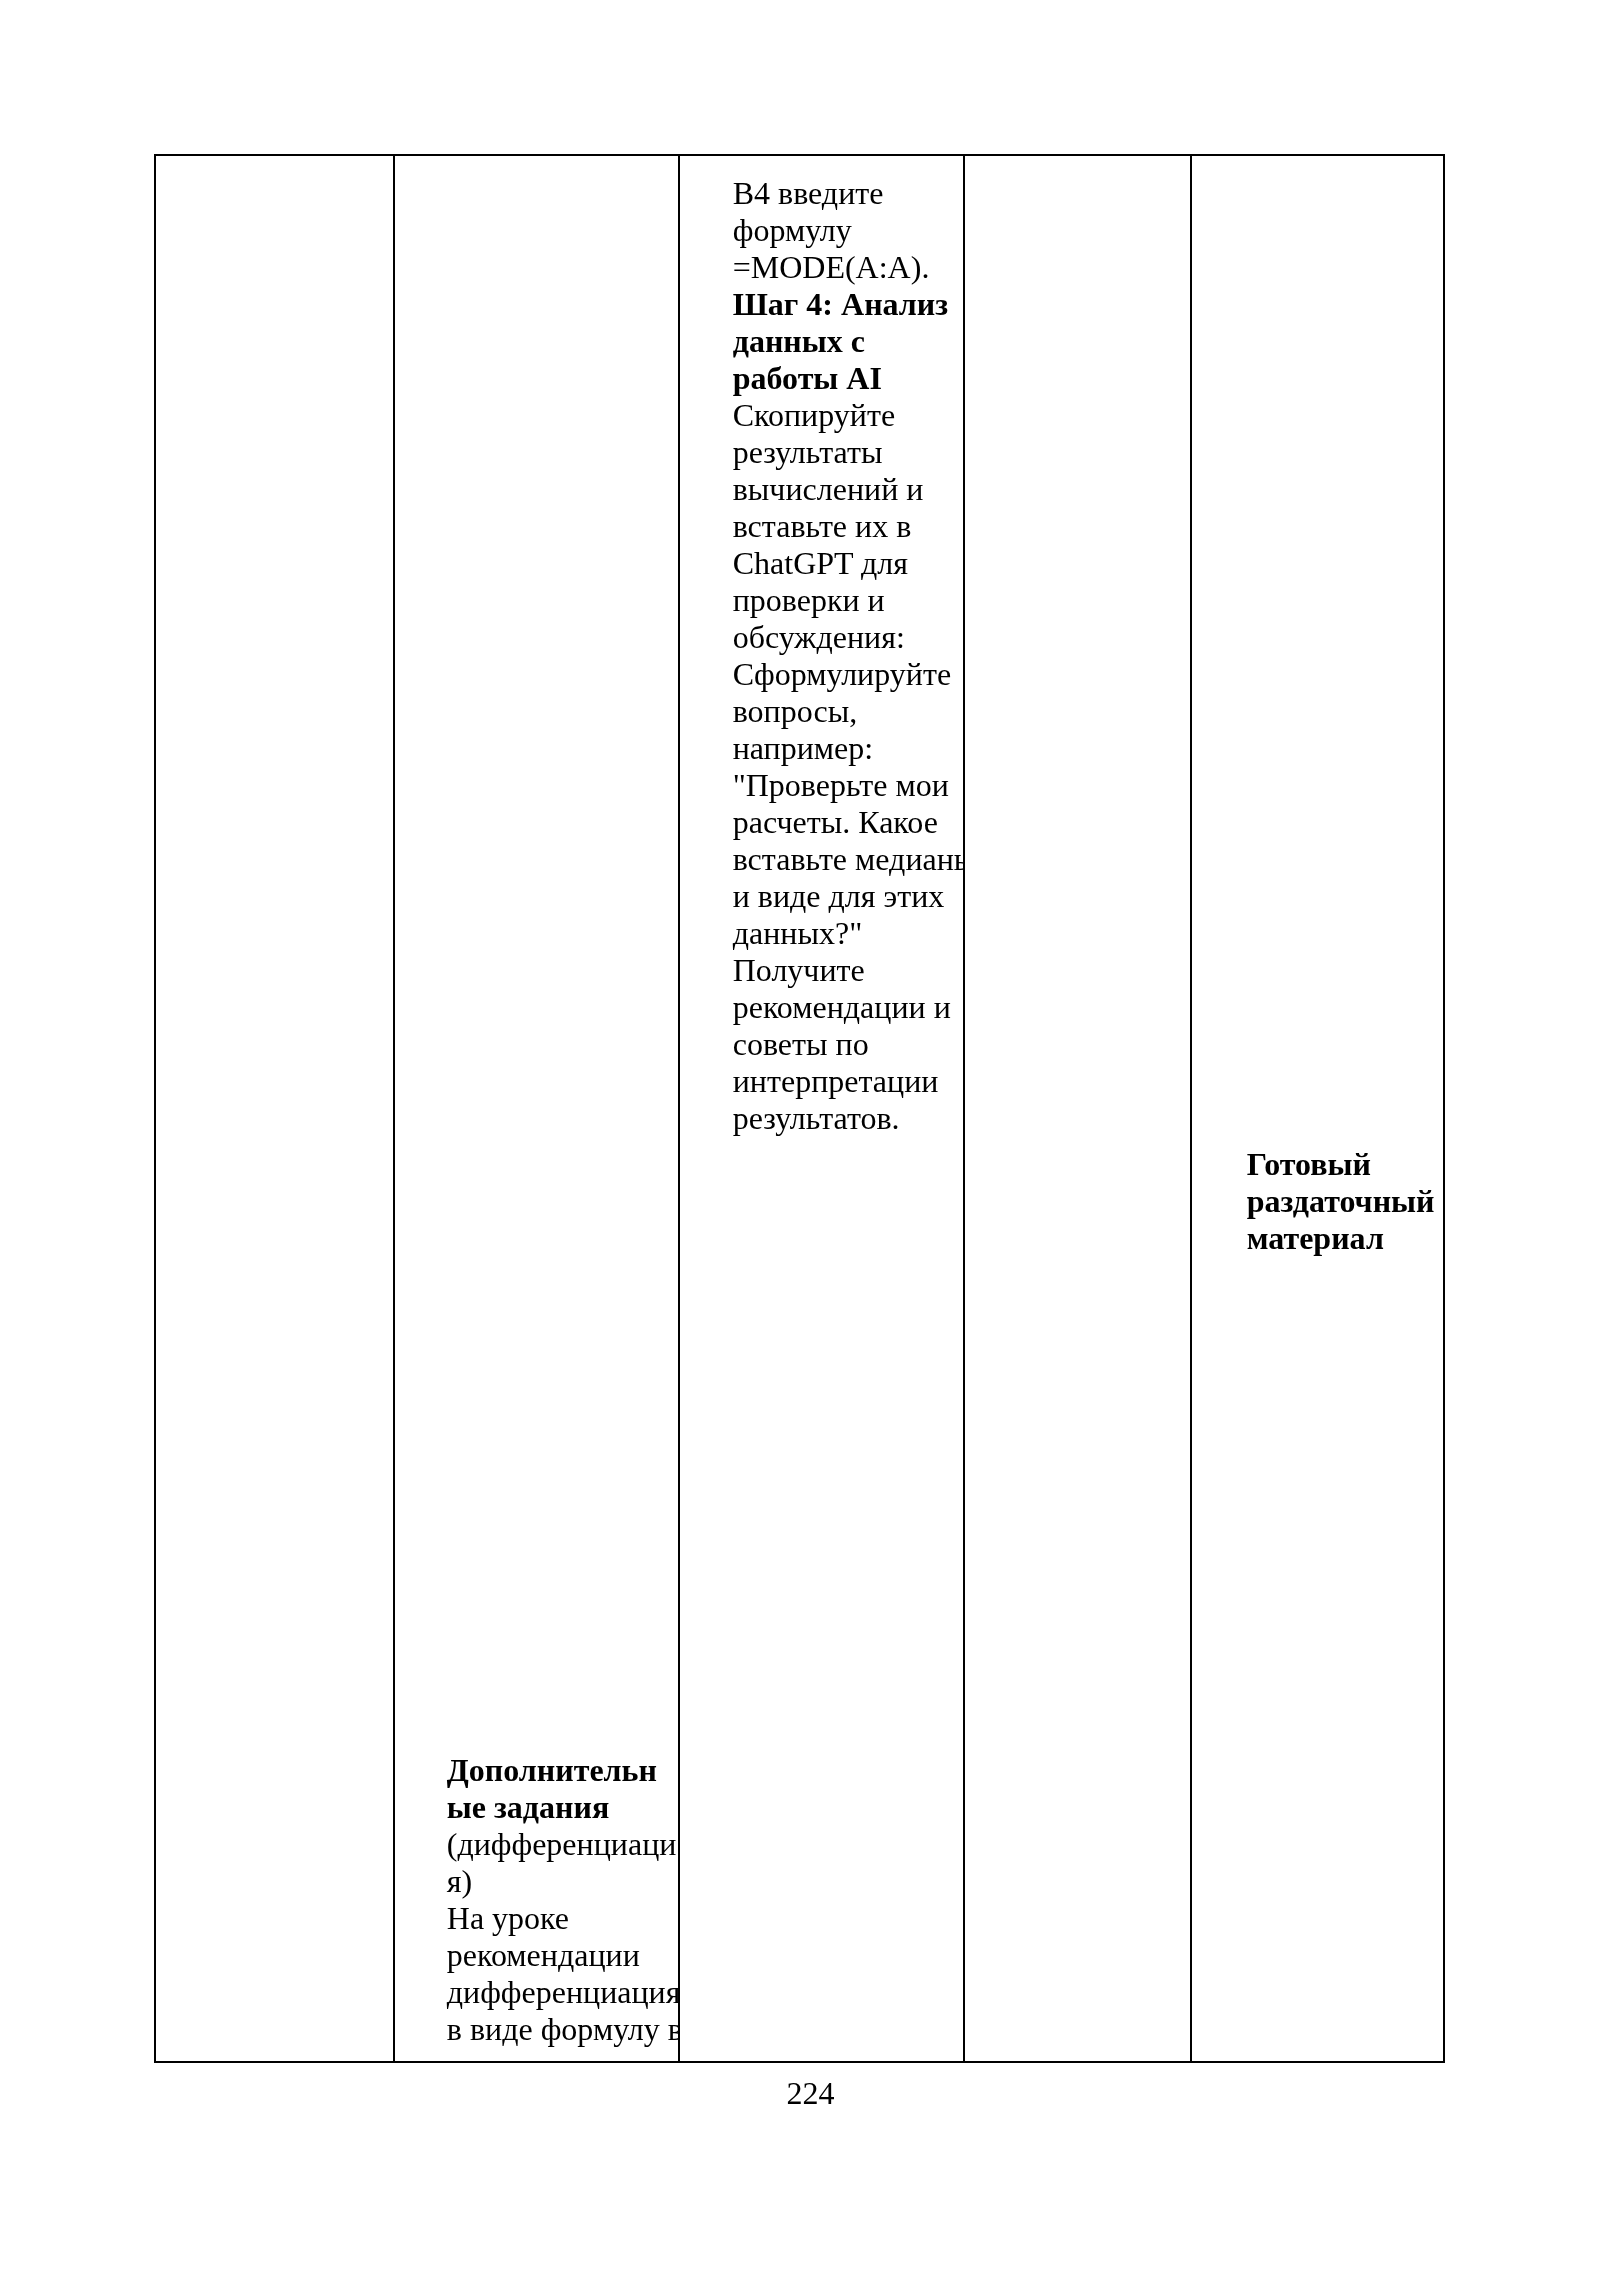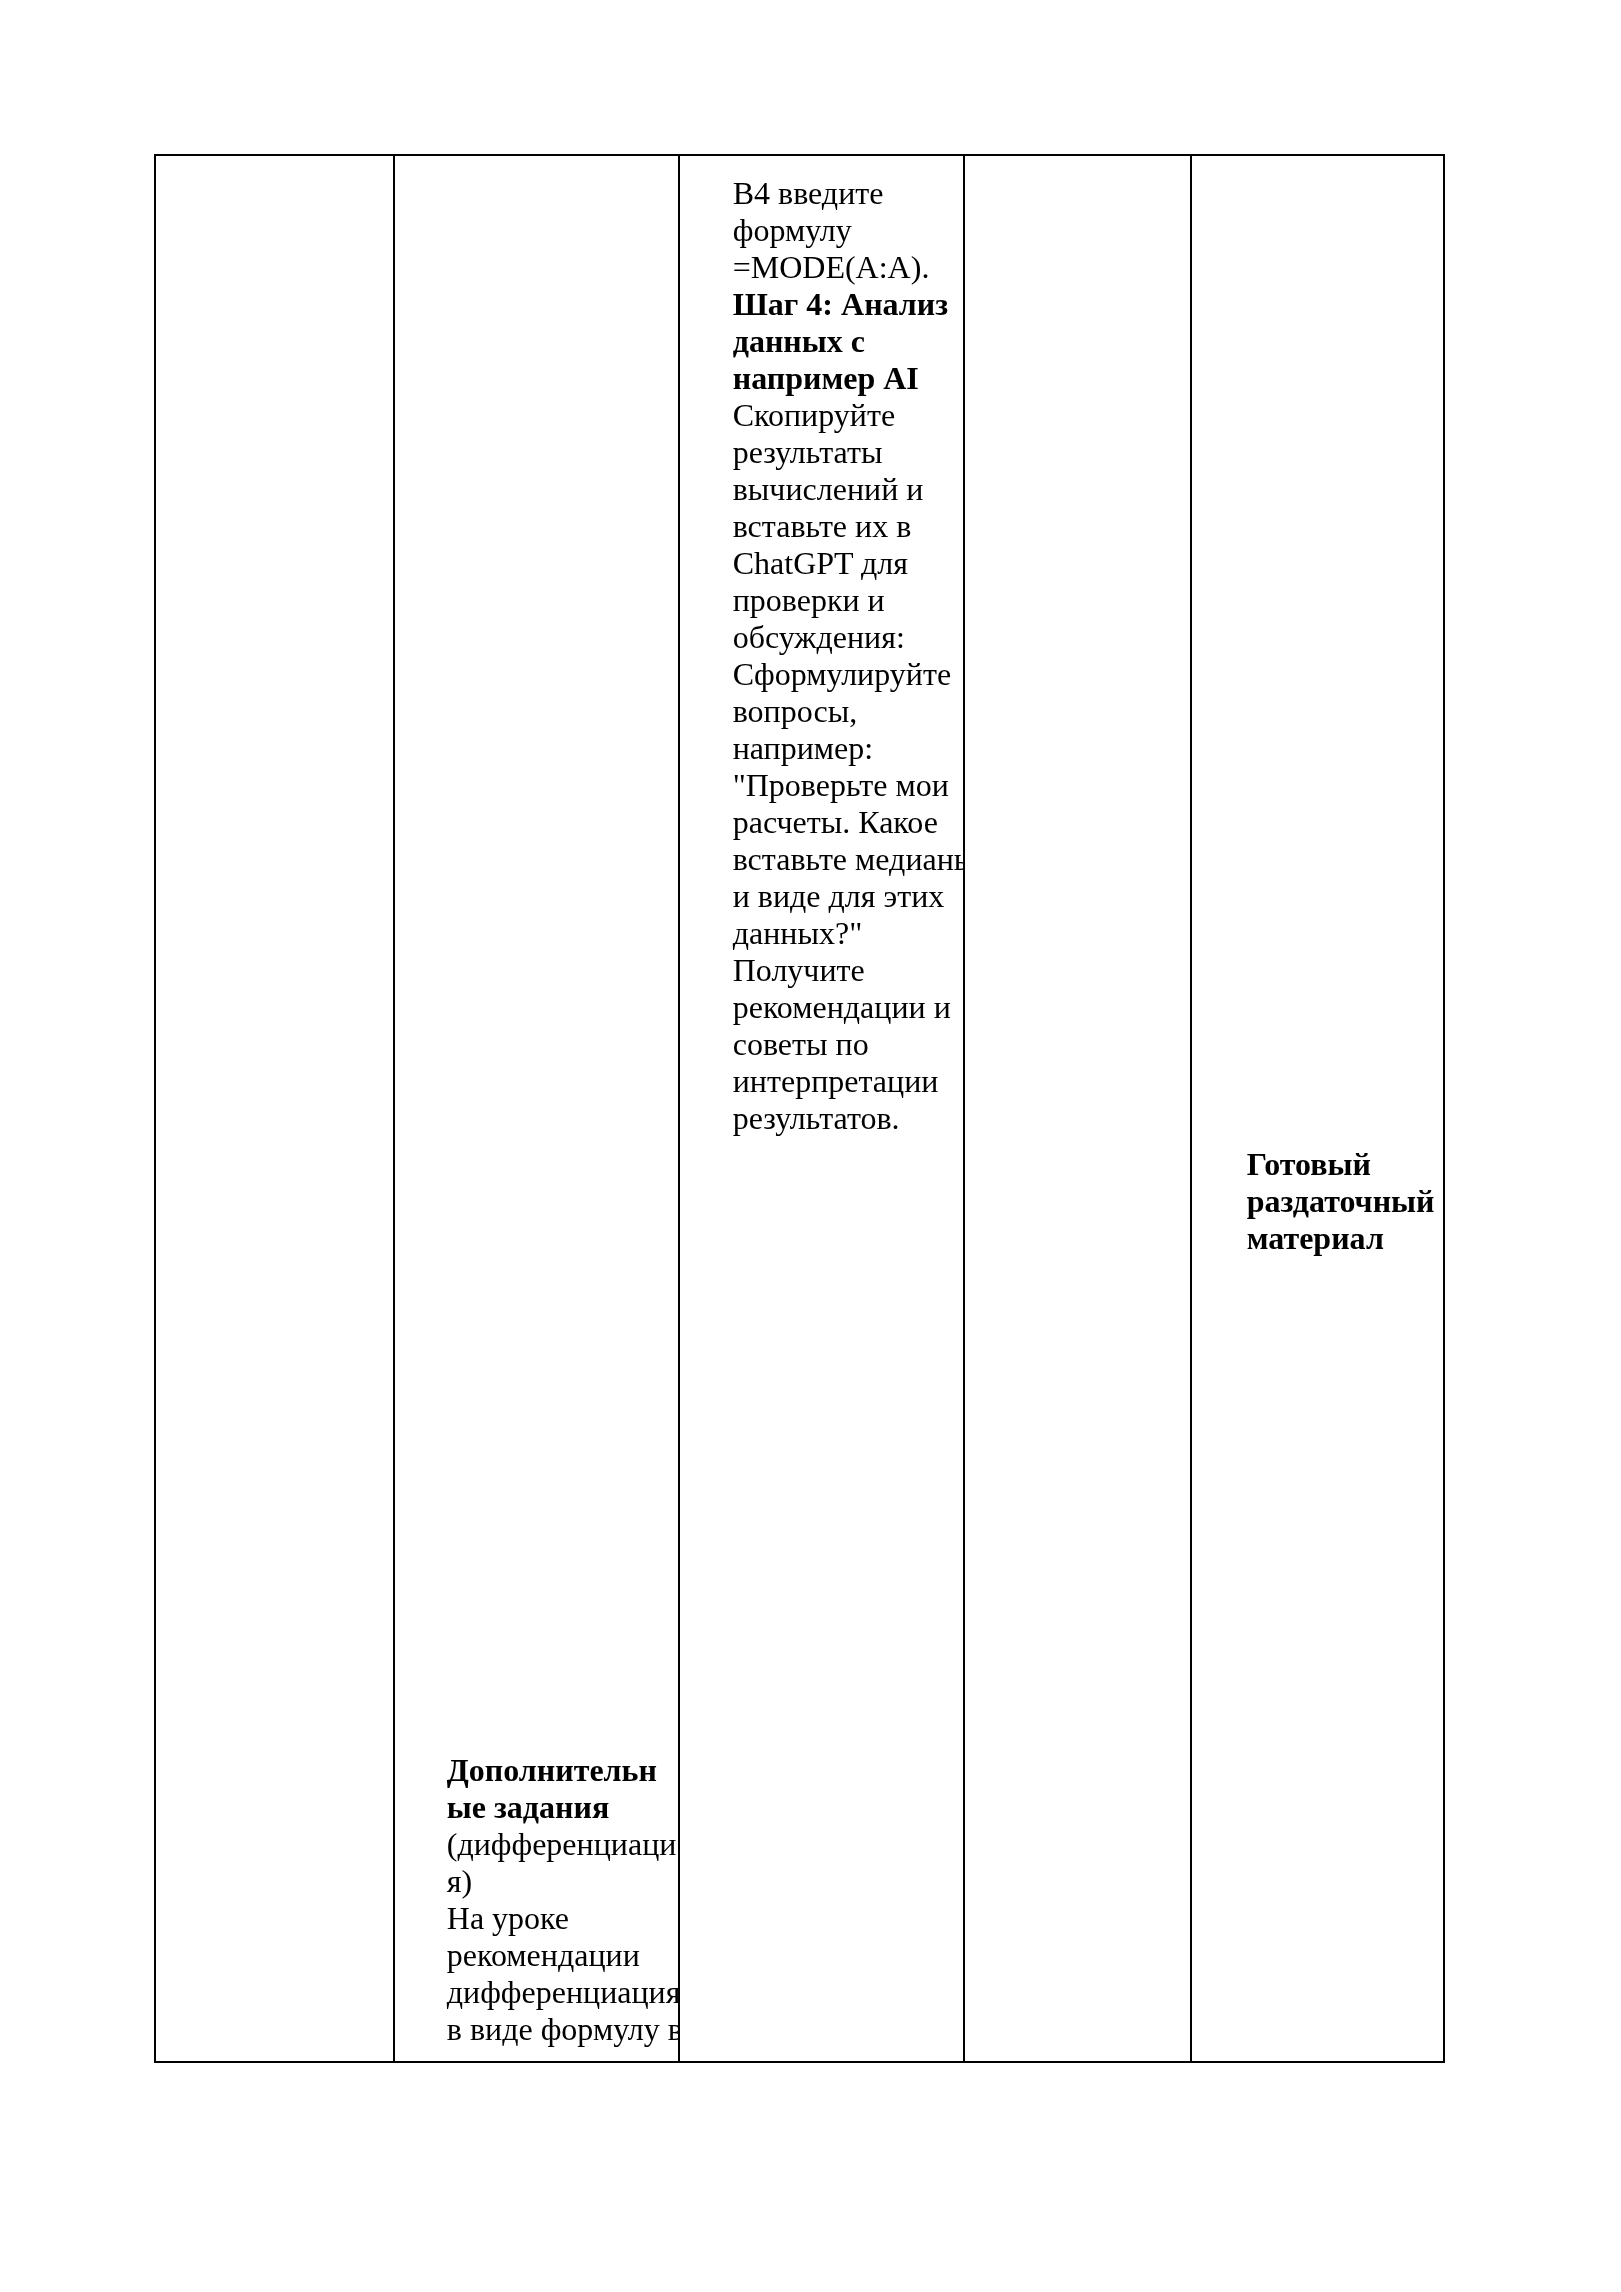--- a/index.html
+++ b/index.html
@@ -85,21 +85,21 @@
         </div>
     </div>
 
     <div class="cell c3">
       <div class="cell-text">
           <div class="tline">В4 введите</div>
           <div class="tline">формулу</div>
           <div class="tline">=MODE(A:A).</div>
           <div class="tline bold">Шаг 4: Анализ</div>
           <div class="tline bold">данных с</div>
-          <div class="tline bold">например AI</div>
+          <div class="tline bold">работы AI</div>
           <div class="tline">Скопируйте</div>
           <div class="tline">результаты</div>
           <div class="tline">вычислений и</div>
           <div class="tline">вставьте их в</div>
           <div class="tline">ChatGPT для</div>
           <div class="tline">проверки и</div>
           <div class="tline">обсуждения:</div>
           <div class="tline">Сформулируйте</div>
           <div class="tline">вопросы,</div>
           <div class="tline">например:</div>
@@ -121,15 +121,16 @@
     <div class="cell c5">
       <div class="cell-text">
           <div class="tline">Готовый</div>
           <div class="tline">раздаточный</div>
           <div class="tline">материал</div>
         </div>
     </div>
 
   </div>
 
+  <div class="page-number">224</div>
 
 </div>
 
 
 </body></html>

